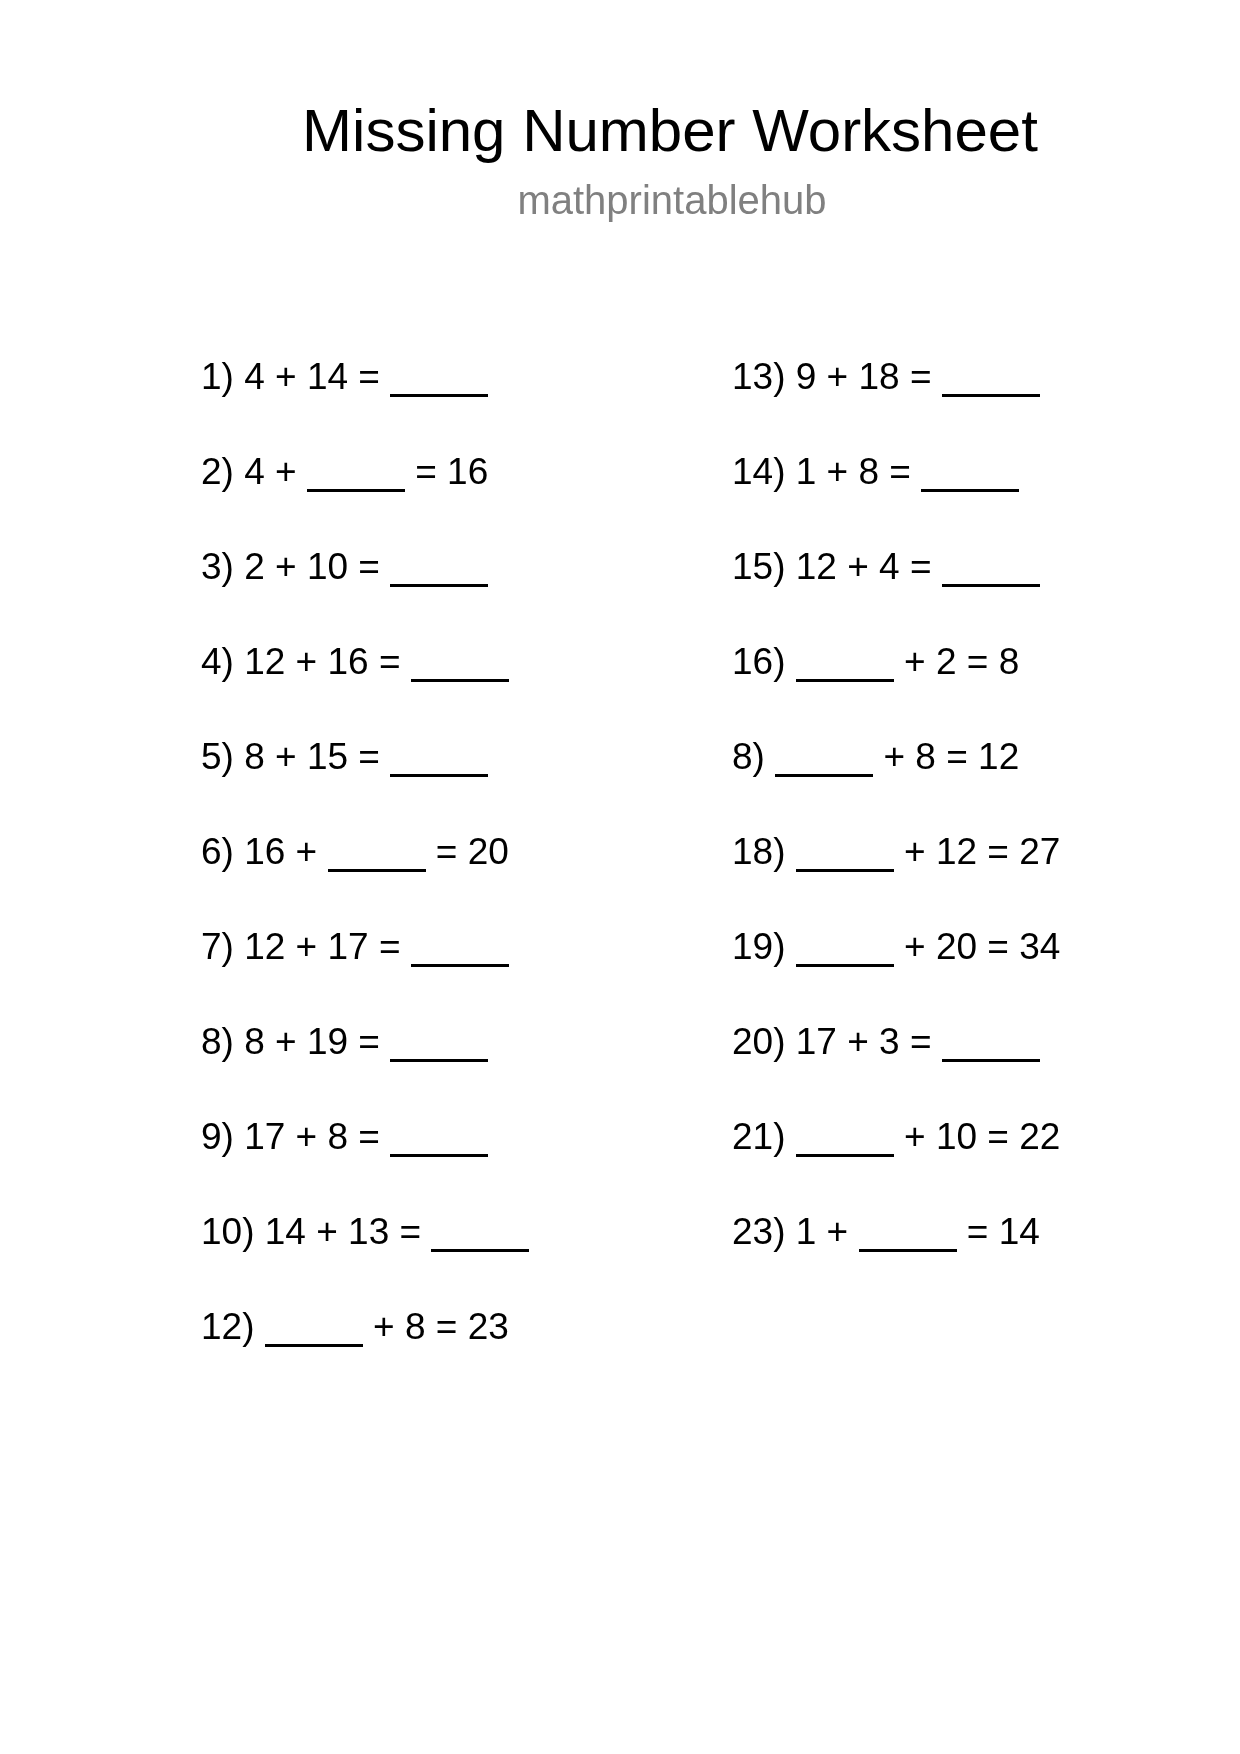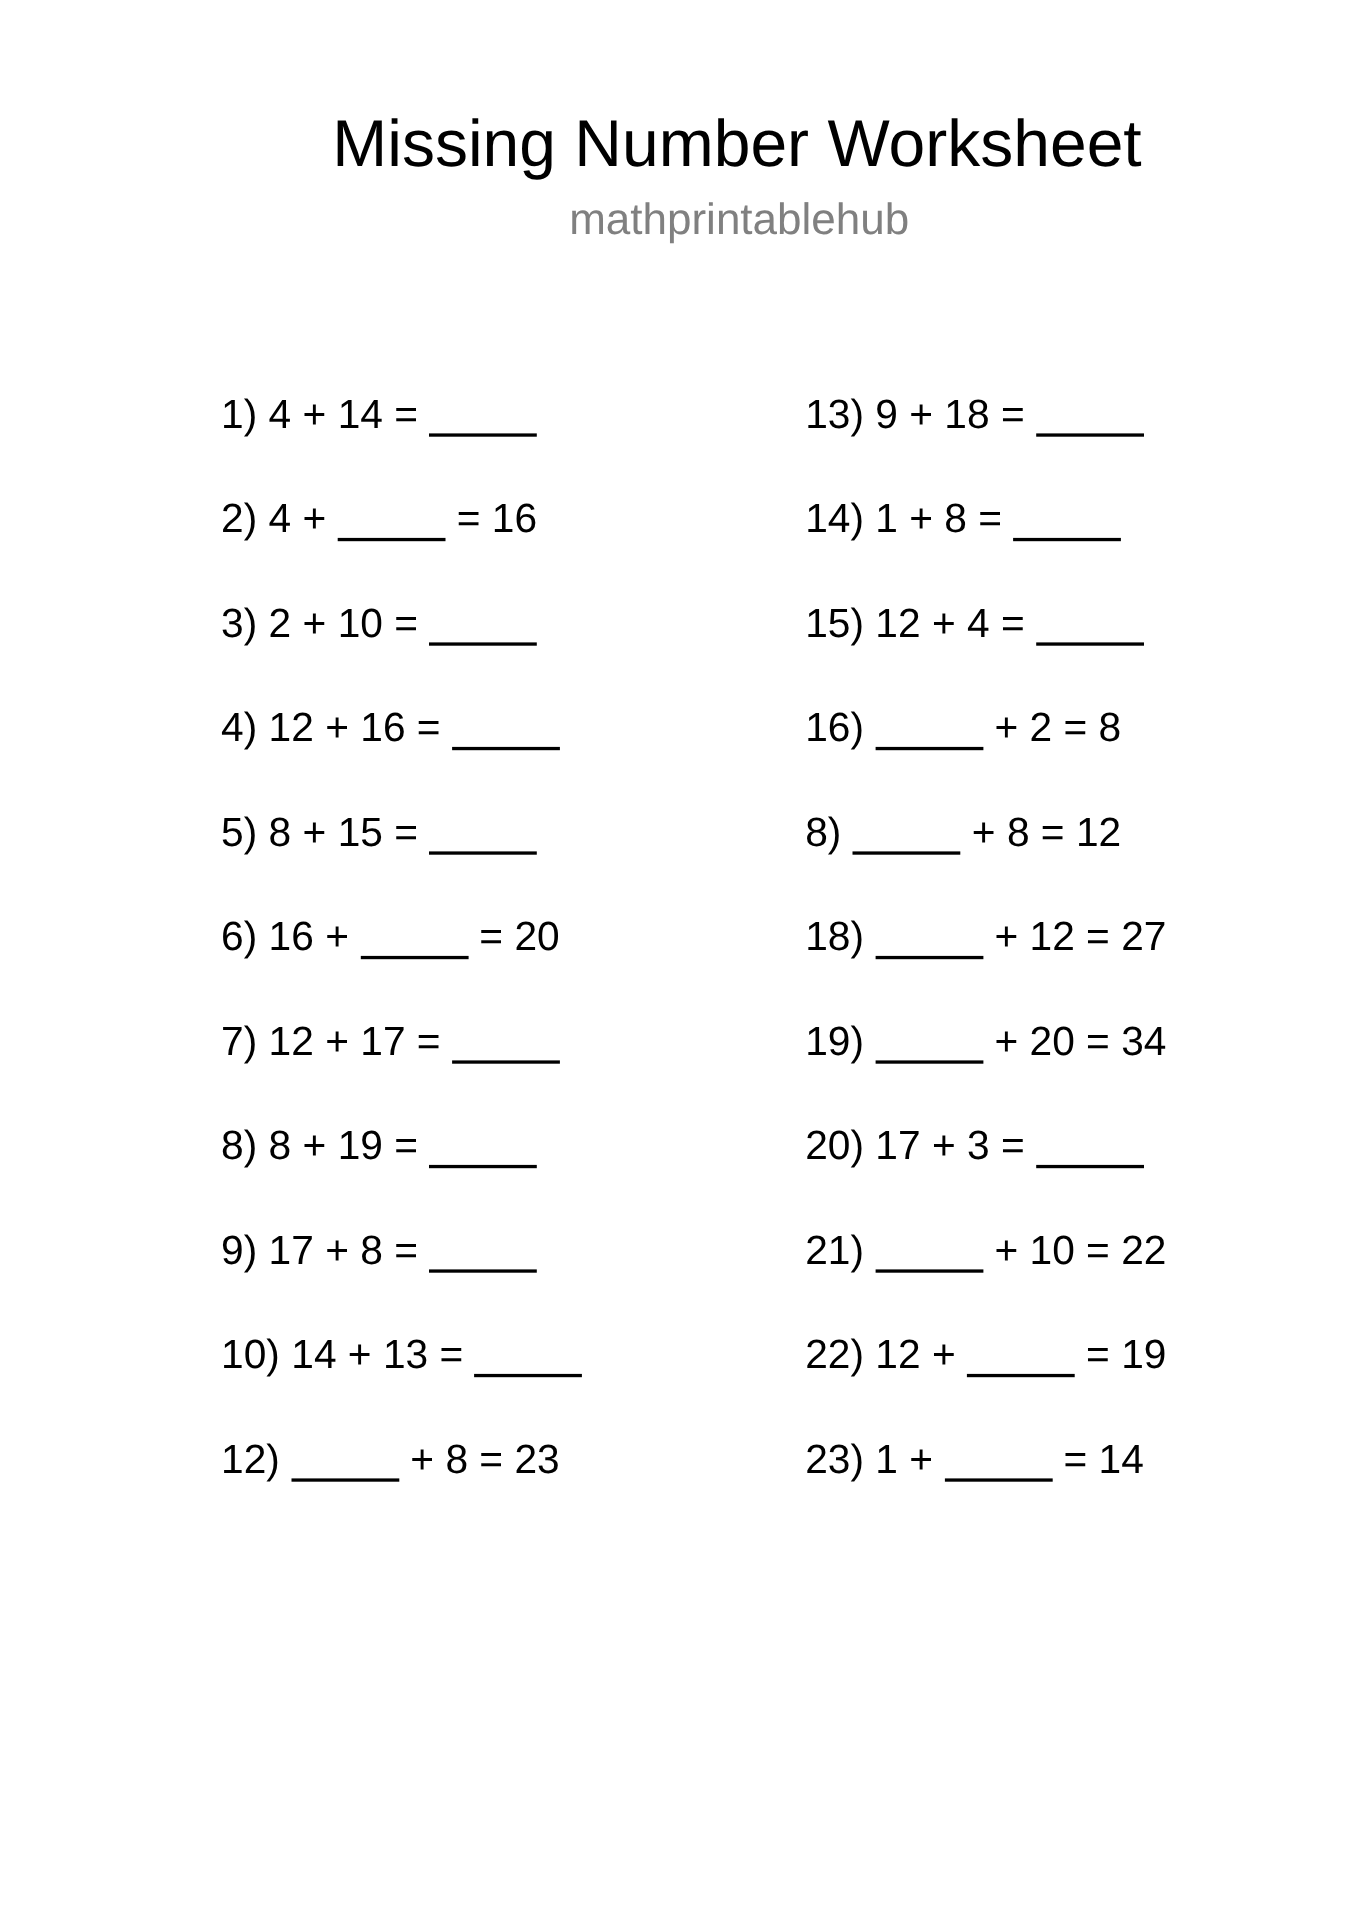--- a/index.html
+++ b/index.html
@@ -85,15 +85,14 @@
 <div class="column right">
   <div class="problem"><span>13)</span> <span>9 + 18 = </span><span class="blank"></span><span></span></div>
   <div class="problem"><span>14)</span> <span>1 + 8 = </span><span class="blank"></span><span></span></div>
   <div class="problem"><span>15)</span> <span>12 + 4 = </span><span class="blank"></span><span></span></div>
   <div class="problem"><span>16)</span> <span></span><span class="blank"></span><span> + 2 = 8</span></div>
   <div class="problem"><span>8)</span> <span></span><span class="blank"></span><span> + 8 = 12</span></div>
   <div class="problem"><span>18)</span> <span></span><span class="blank"></span><span> + 12 = 27</span></div>
   <div class="problem"><span>19)</span> <span></span><span class="blank"></span><span> + 20 = 34</span></div>
   <div class="problem"><span>20)</span> <span>17 + 3 = </span><span class="blank"></span><span></span></div>
   <div class="problem"><span>21)</span> <span></span><span class="blank"></span><span> + 10 = 22</span></div>
-  <div class="problem"><span>22)</span> <span>12 + </span><span class="blank"></span><span> = 19</span></div>
   <div class="problem"><span>23)</span> <span>1 + </span><span class="blank"></span><span> = 14</span></div>
 </div>
 
 </body></html>

